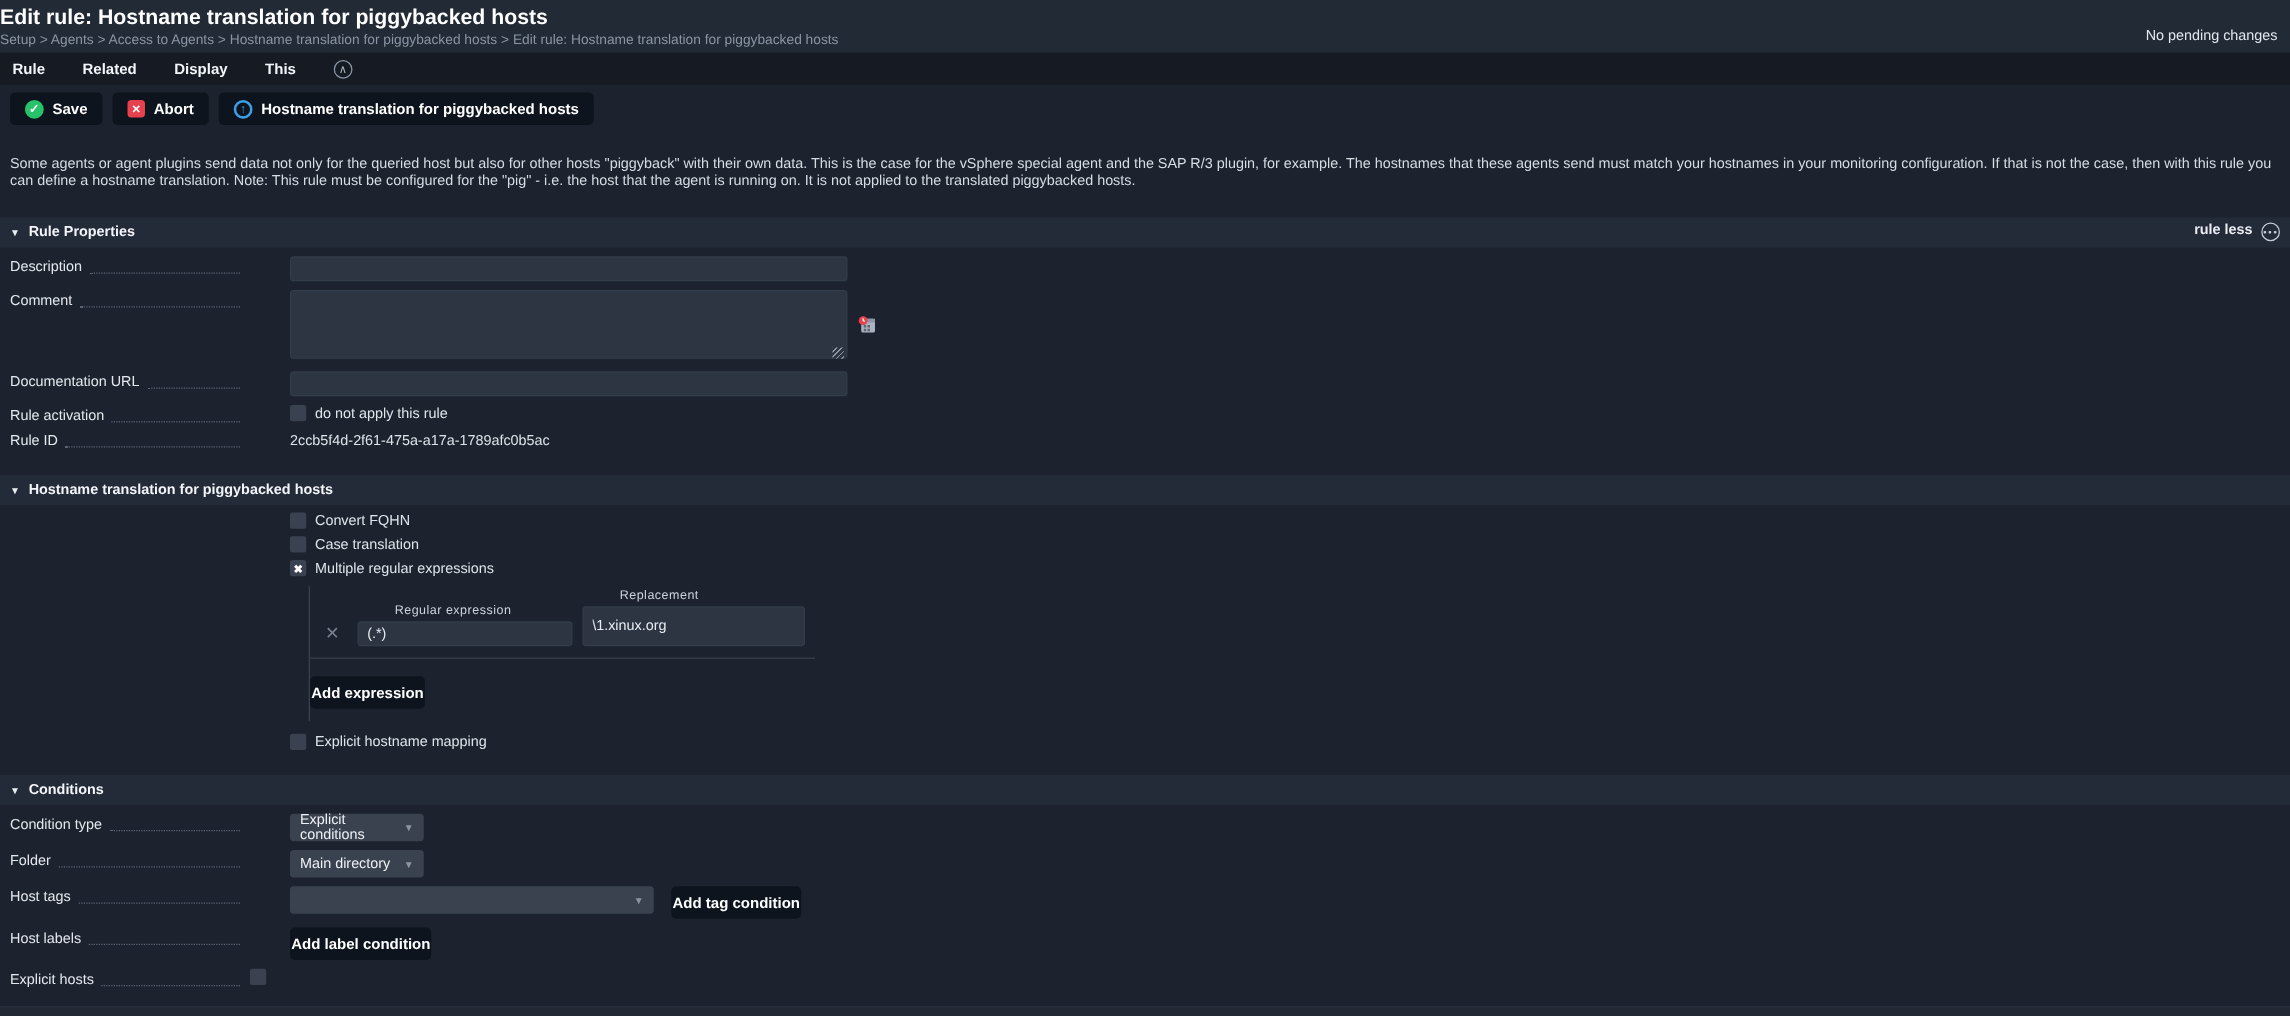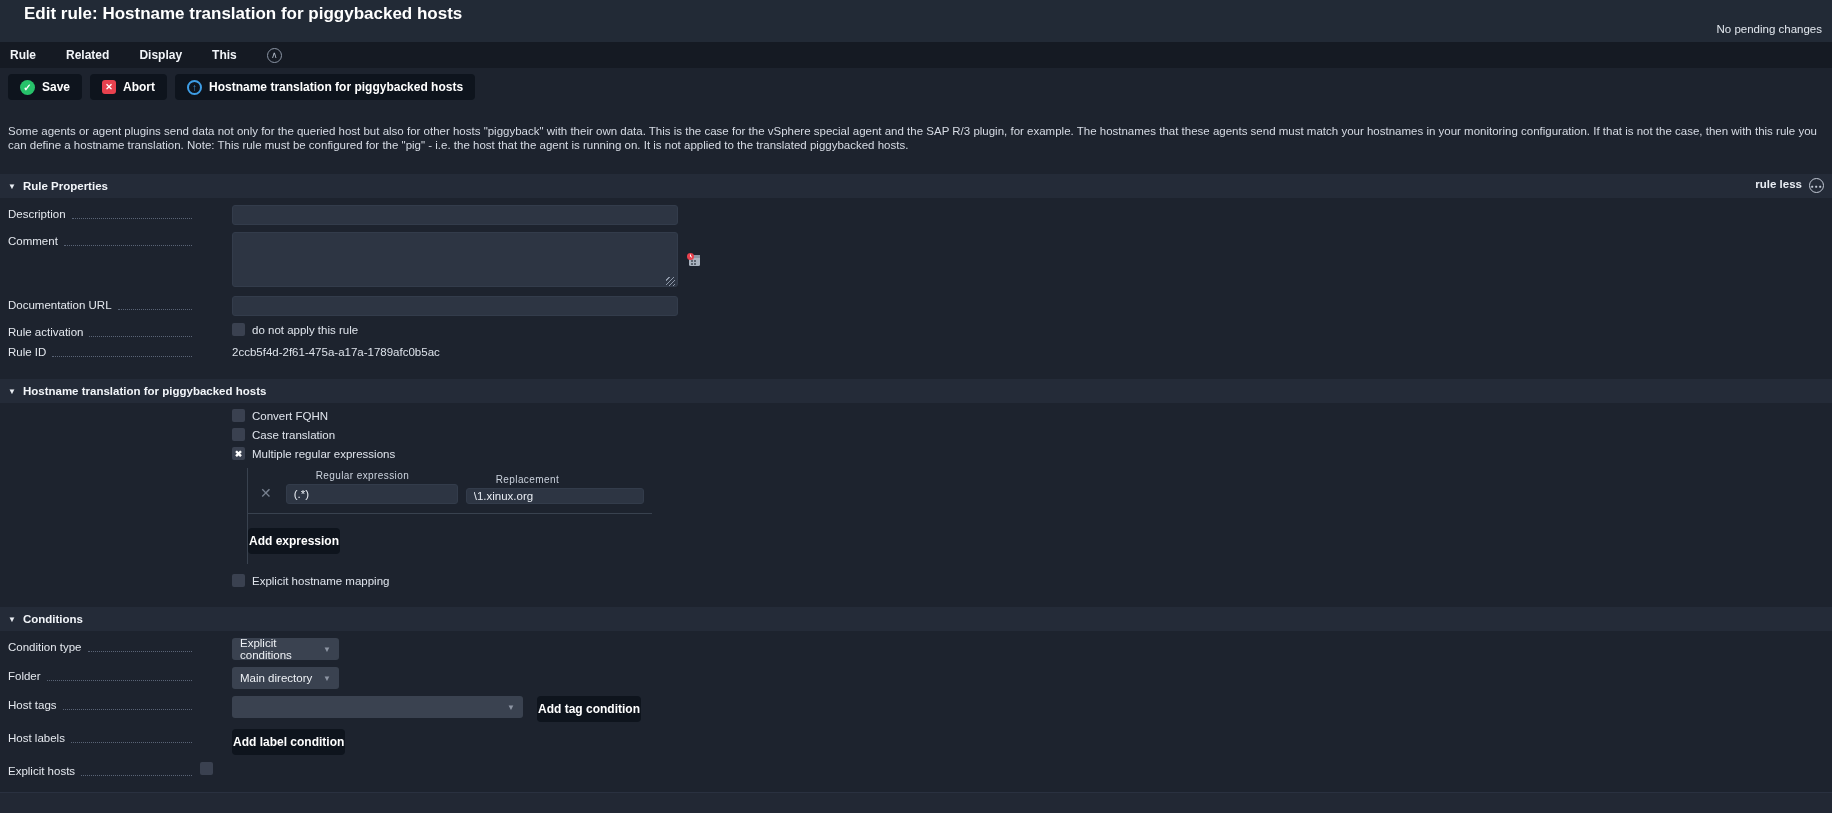--- a/index.html
+++ b/index.html
@@ -7,21 +7,21 @@
   body {
     background:#1d232e;
     font-family:"Liberation Sans", sans-serif;
     color:#dfe4ec;
     font-size:11.5px;
     display:flex; flex-direction:column;
   }
 
   
   .top-header {
-    position:relative; height:42px; background:#222a36; padding:4px 10px 0 24px; flex-shrink:0;
+    position:relative; height:42px; background:#222a36; padding:4px 10px 0 0; flex-shrink:0;
   }
   .page-title { font-size:17px; font-weight:bold; color:#ffffff; line-height:20px; }
   .breadcrumb { font-size:11px; color:#8a94a4; margin-top:2px; }
   .pending { position:absolute; right:10px; bottom:7px; color:#e2e7ee; font-size:11.5px; }
 
   
   .menubar { height:26px; background:#151a23; display:flex; align-items:center; padding-left:10px; flex-shrink:0; }
   .menubar .mitem { font-weight:bold; font-size:12px; color:#f2f5f9; margin-right:30px; cursor:pointer; }
   .collapse-circle {
     width:15px; height:15px; border:1px solid #8b95a5; border-radius:50%;
@@ -90,21 +90,21 @@
   
   .cbl-row { margin:6px 0 0 232px; }
 
   
   .regex-block { margin:8px 0 0 247px; border-left:1px solid #39424f; padding:2px 0 0 0; width:fit-content; }
   .regex-row { display:flex; align-items:flex-end; }
   .x-del { color:#77808f; font-size:14px; margin:0 14px 3px 12px; cursor:pointer; }
   .fgroup { margin-right:8px; }
   .fgroup .flabel { font-size:10px; color:#ccd3de; letter-spacing:0.4px; margin-bottom:3px;padding-left:30px; }
   .inp-regex { width:172px; height:20px; }
-  .inp-repl { width:178px; height:16px; }
+  .inp-repl { width:178px; height:32px; }
   .regex-divider { border-bottom:1px solid #39424f; margin-top:9px; width:100%; }
   .dark-btn {
     background:#0e141d; border:none; border-radius:4px; color:#ffffff; font-weight:bold; font-size:12px;
     font-family:"Liberation Sans", sans-serif; padding:6px 1px; cursor:pointer;
   }
   .regex-block .dark-btn { margin:14px 0 10px 0; }
 
   
   .sel {
     background:#3a4250; border-radius:3px; height:22px; display:flex; align-items:center;
@@ -115,20 +115,21 @@
   .sel-tags { width:291px; }
   .btn-after { margin-left:14px; }
 
   .bottom-filler { flex:1; background:#222834; border-top:1px solid #2a3140; margin-top:14px; }
 </style>
 </head>
 <body>
 
 <div class="top-header">
   <div class="page-title">Edit rule: Hostname translation for piggybacked hosts</div>
+  <div class="breadcrumb">Setup &gt; Agents &gt; Access to Agents &gt; Hostname translation for piggybacked hosts &gt; Edit rule: Hostname translation for piggybacked hosts</div>
   <div class="pending">No pending changes</div>
 </div>
 
 <div class="menubar">
   <span class="mitem">Rule</span>
   <span class="mitem">Related</span>
   <span class="mitem">Display</span>
   <span class="mitem">This</span>
   <span class="collapse-circle">
       <span>∧</span>

